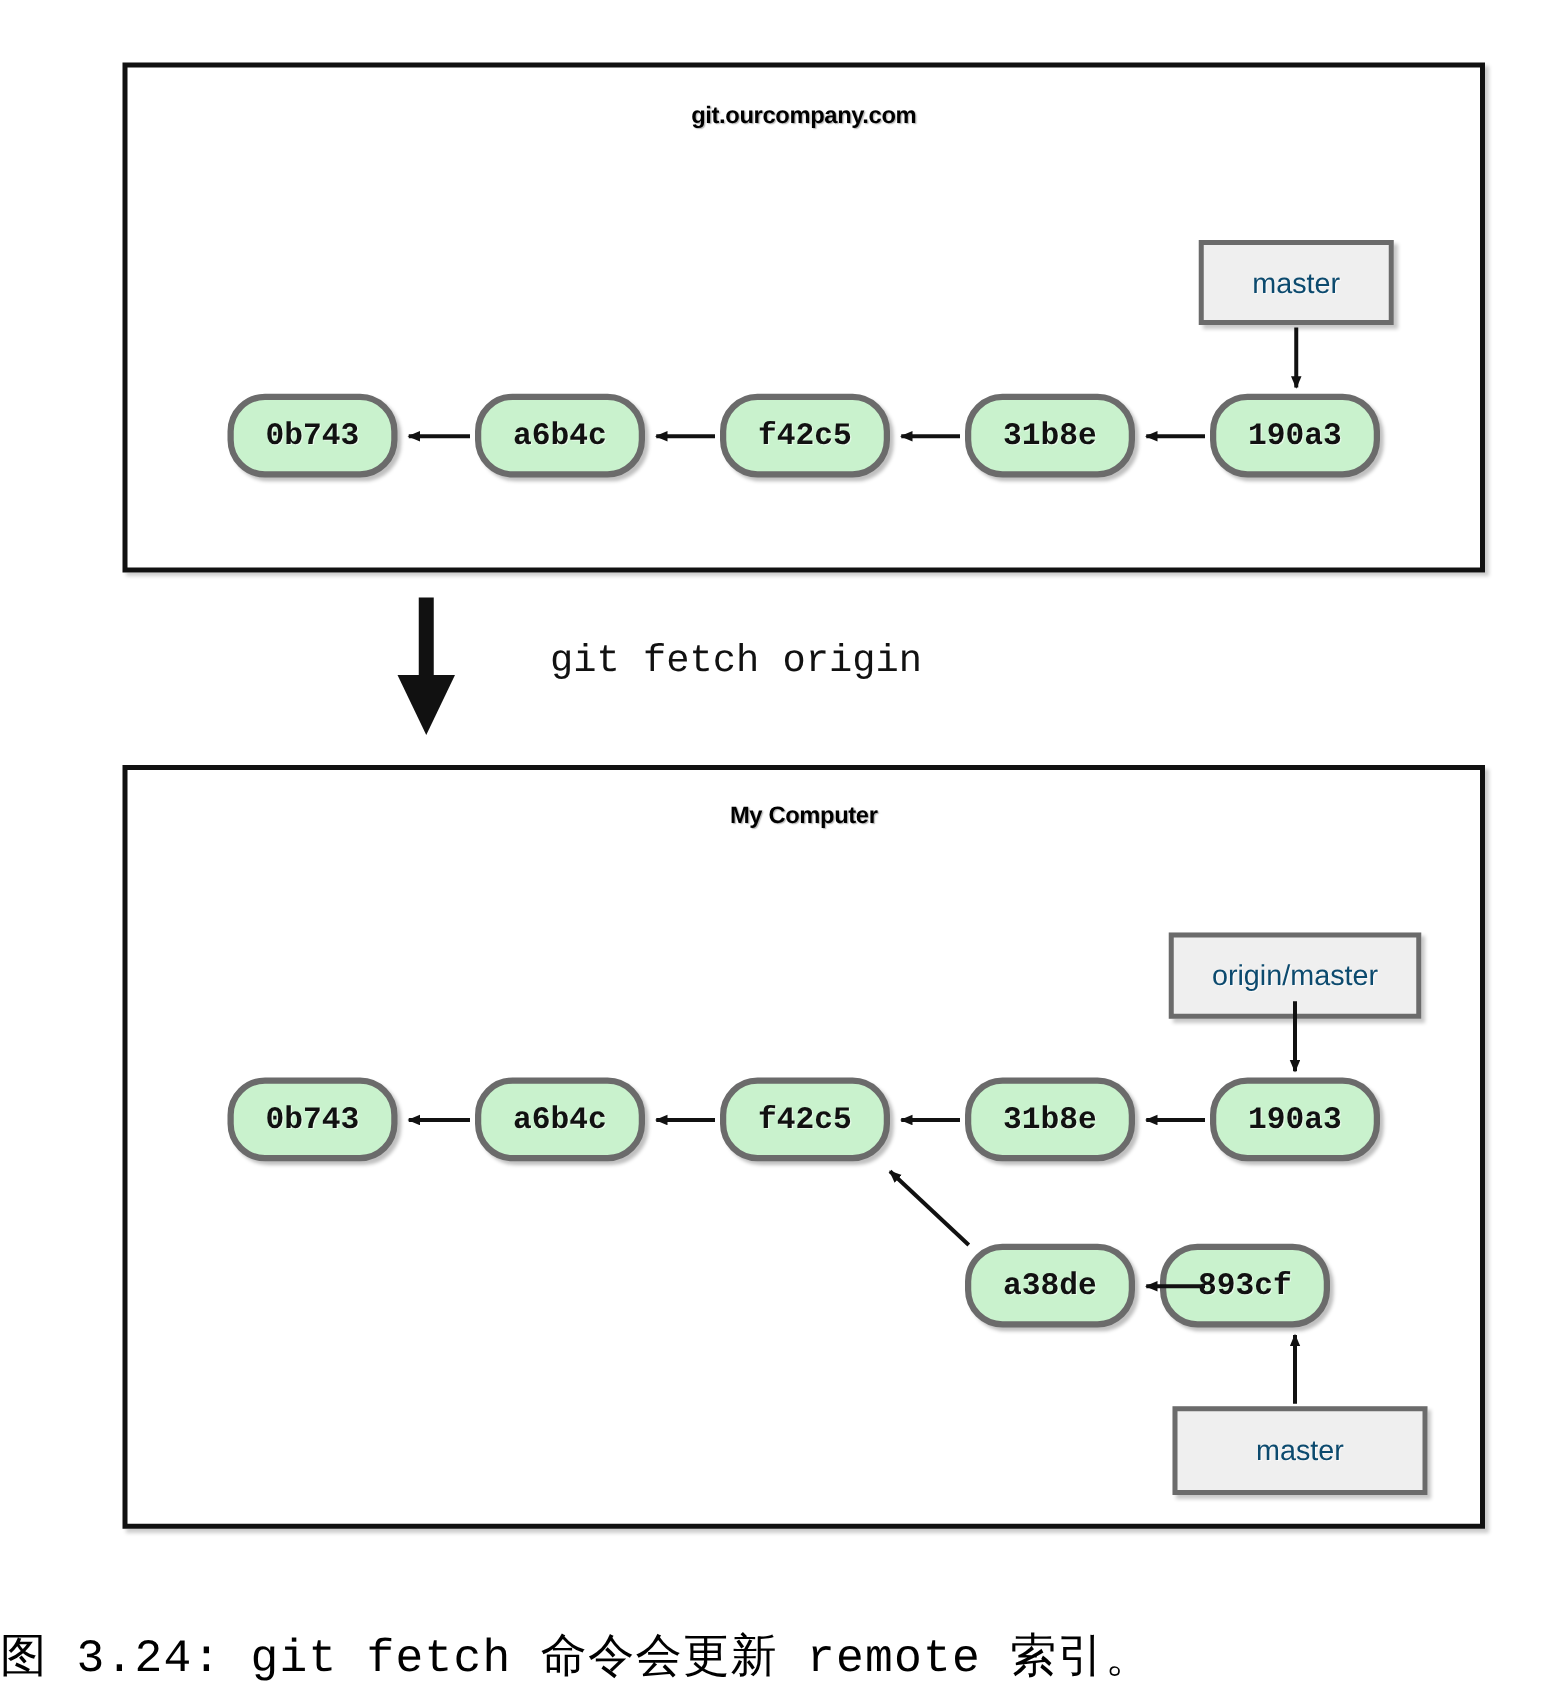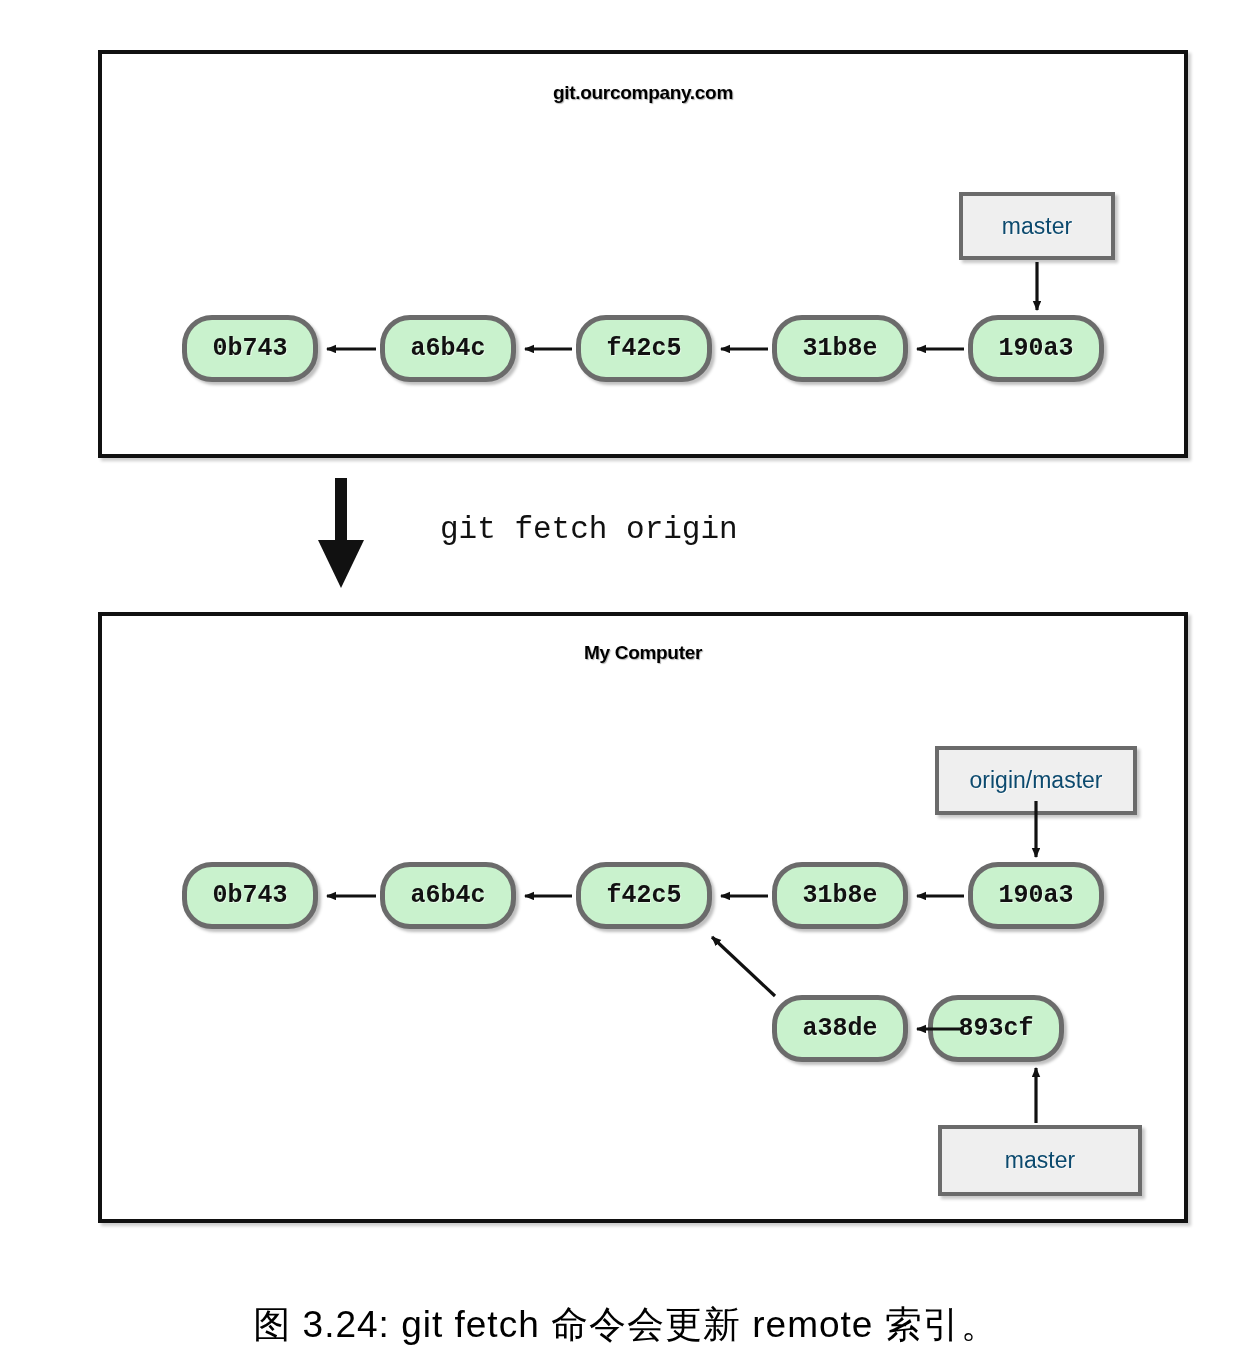--- a/index.html
+++ b/index.html
@@ -108,22 +108,22 @@
     color: #111111;
     white-space: nowrap;
   }
 
   
   #caption {
     position: absolute;
     left: 0;
     top: 1300px;
     width: 1252px;
-    text-align: center;
-    font-family: Liberation Sans, sans-serif;
+    text-align: left;
+    font-family: Liberation Mono, monospace;
     font-size: 37px;
     color: #000000;
     letter-spacing: 1px;
     white-space: nowrap;
   }
 </style>
 </head>
 <body>
 
 <div id="figure">

